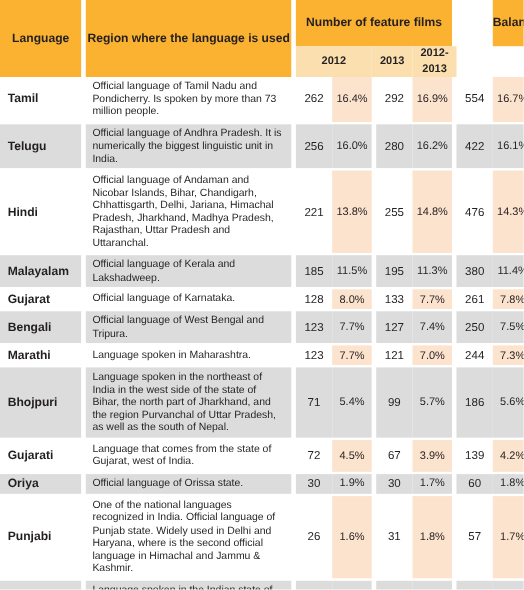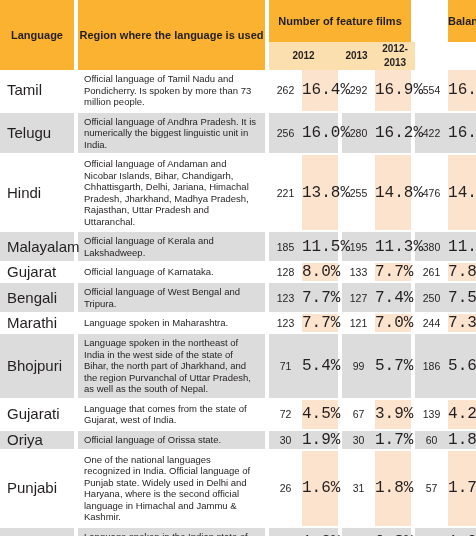--- a/index.html
+++ b/index.html
@@ -55,42 +55,42 @@
   tbody tr.alt td.region,
   tbody tr.alt td.num,
   tbody tr.alt td.pct{background:#dcdcdc;}
 
   tbody tr.norm td.lang,
   tbody tr.norm td.region,
   tbody tr.norm td.num{background:#ffffff;}
   tbody tr.norm td.pct{background:#fce3cd;}
 
   td.lang{
-    font-weight:normal;
-    font-size:15px;
+    font-weight:bold;
+    font-size:11px;
     color:#231f20;
     padding:3px 0 3px 7px;
     line-height:12px;
   }
   td.region{
     font-size:9.5px;
     color:#231f20;
     padding:3px 6px 3px 6px;
     line-height:11.5px;
   }
   td.num{
     font-size:10.5px;
     color:#231f20;
     text-align:center;
     margin-top:24px;
   }
   td.pct{
-    font-size:16px;
-    color:#231f20;
-    font-family:Liberation Mono, monospace;
+    font-size:10px;
+    color:#231f20;
+    text-align:center;
   }
   tr.spacer td{height:2px;background:#ffffff;padding:0;font-size:0;line-height:0;}
 </style>
 </head>
 <body>
 
 <div id="table-wrap">
 <table>
   <colgroup>
     <col class="c-lang">

